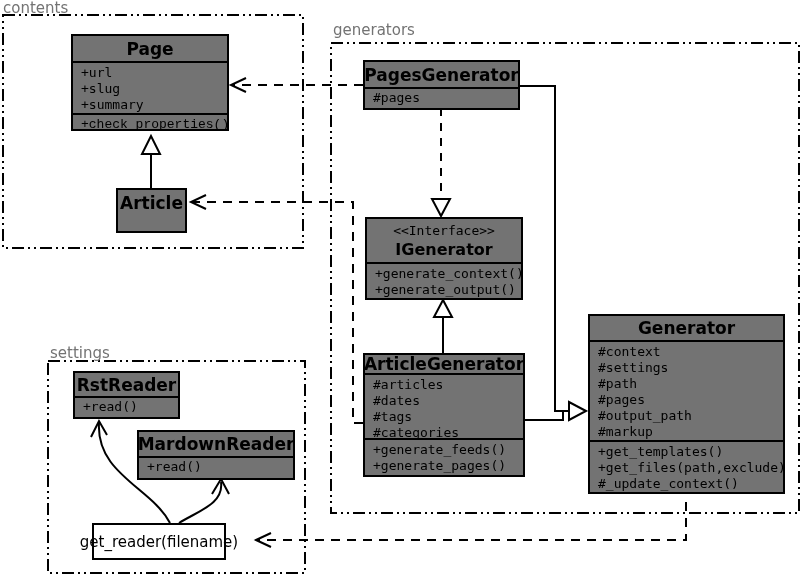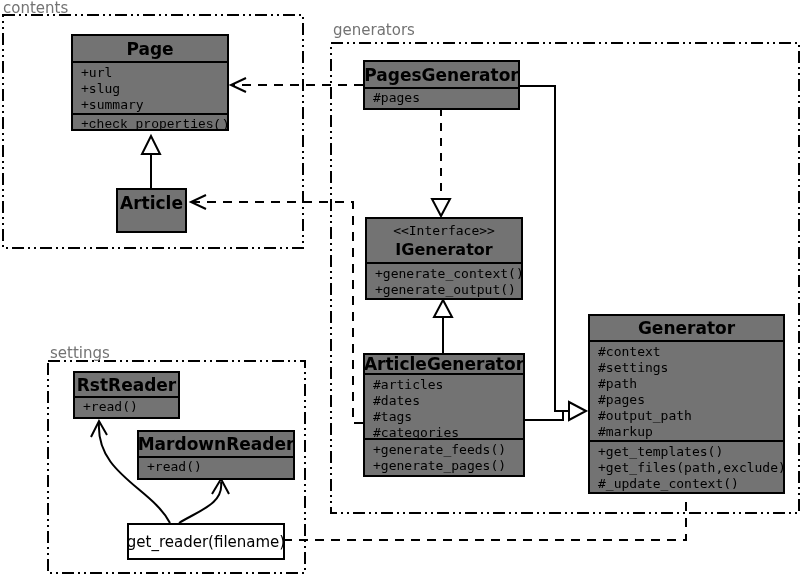--- a/index.html
+++ b/index.html
@@ -122,15 +122,15 @@
   <div class="class-box" style="left:73px;top:371px;width:107px;">
     <div class="class-title" style="height:23px;">RstReader</div>
     <div class="compartment" style="height:21px;padding-top:1px;"><div class="member-row">+read()</div></div>
   </div>
 
   <div class="class-box" style="left:137px;top:430px;width:158px;">
     <div class="class-title" style="height:24px;">MardownReader</div>
     <div class="compartment" style="height:22px;padding-top:1px;"><div class="member-row">+read()</div></div>
   </div>
 
-  <div class="plain-box" style="left:92px;top:523px;width:158px;height:37px;margin-left:35px;">get_reader(filename)</div>
+  <div class="plain-box" style="left:92px;top:523px;width:134px;height:37px;">get_reader(filename)</div>
 
 </div>
 
 </body></html>

